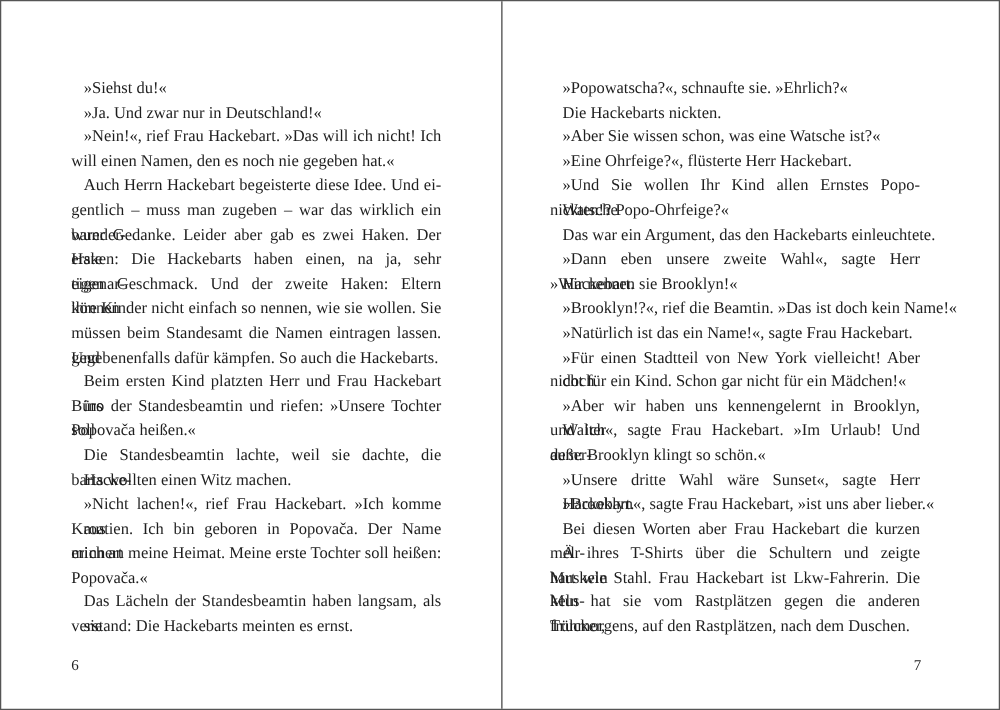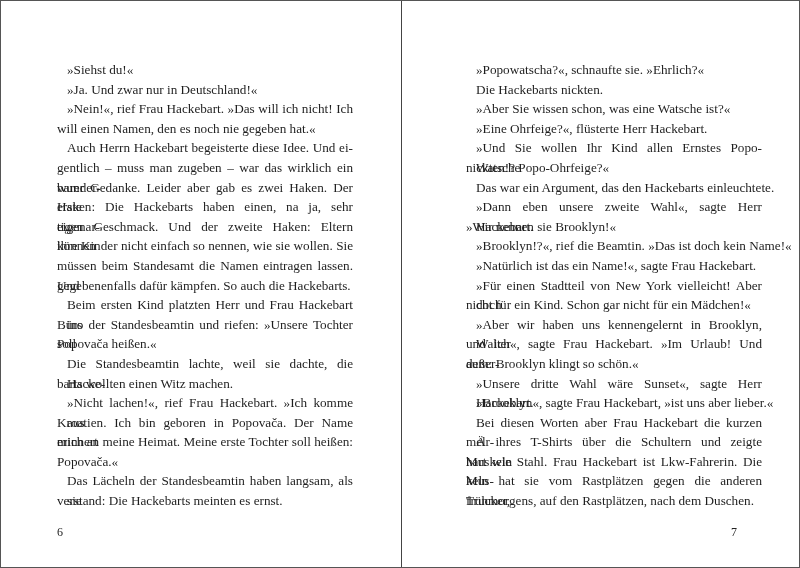--- a/index.html
+++ b/index.html
@@ -1,21 +1,21 @@
 <!DOCTYPE html>
 <html><head>
 <meta charset="utf-8">
 <style>
   html, body { margin: 0; padding: 0; background: #ffffff; }
   body { width: 800px; height: 568px; position: relative; overflow: hidden; }
   .spread { position: absolute; left: 0; top: 0; width: 798px; height: 566px; border: 1px solid #555; background: #fff; }
   .divider { position: absolute; left: 400px; top: 0; width: 1px; height: 566px; background: #444; }
   .page { position: absolute; top: 60px; width: 296px; font-family: "Liberation Serif", "DejaVu Serif", serif; font-size: 13.2px; color: #1e1e1e; line-height: 19.6px; }
   .page.left { left: 57px; }
-  .page.right { left: 466px; }
+  .page.right { left: 440px; }
   .line { white-space: nowrap; display: block; height: 19.6px; }
   .line.just { text-align: justify; text-align-last: justify; white-space: normal; }
   .line.indent { padding-left: 10px; }
   .pageno { position: absolute; top: 525px; font-family: "Liberation Serif", serif; font-size: 12px; color: #222; }
   .pageno.left { left: 57px; }
   .pageno.right { left: 731px; }
 </style>
 </head>
 <body>
 

